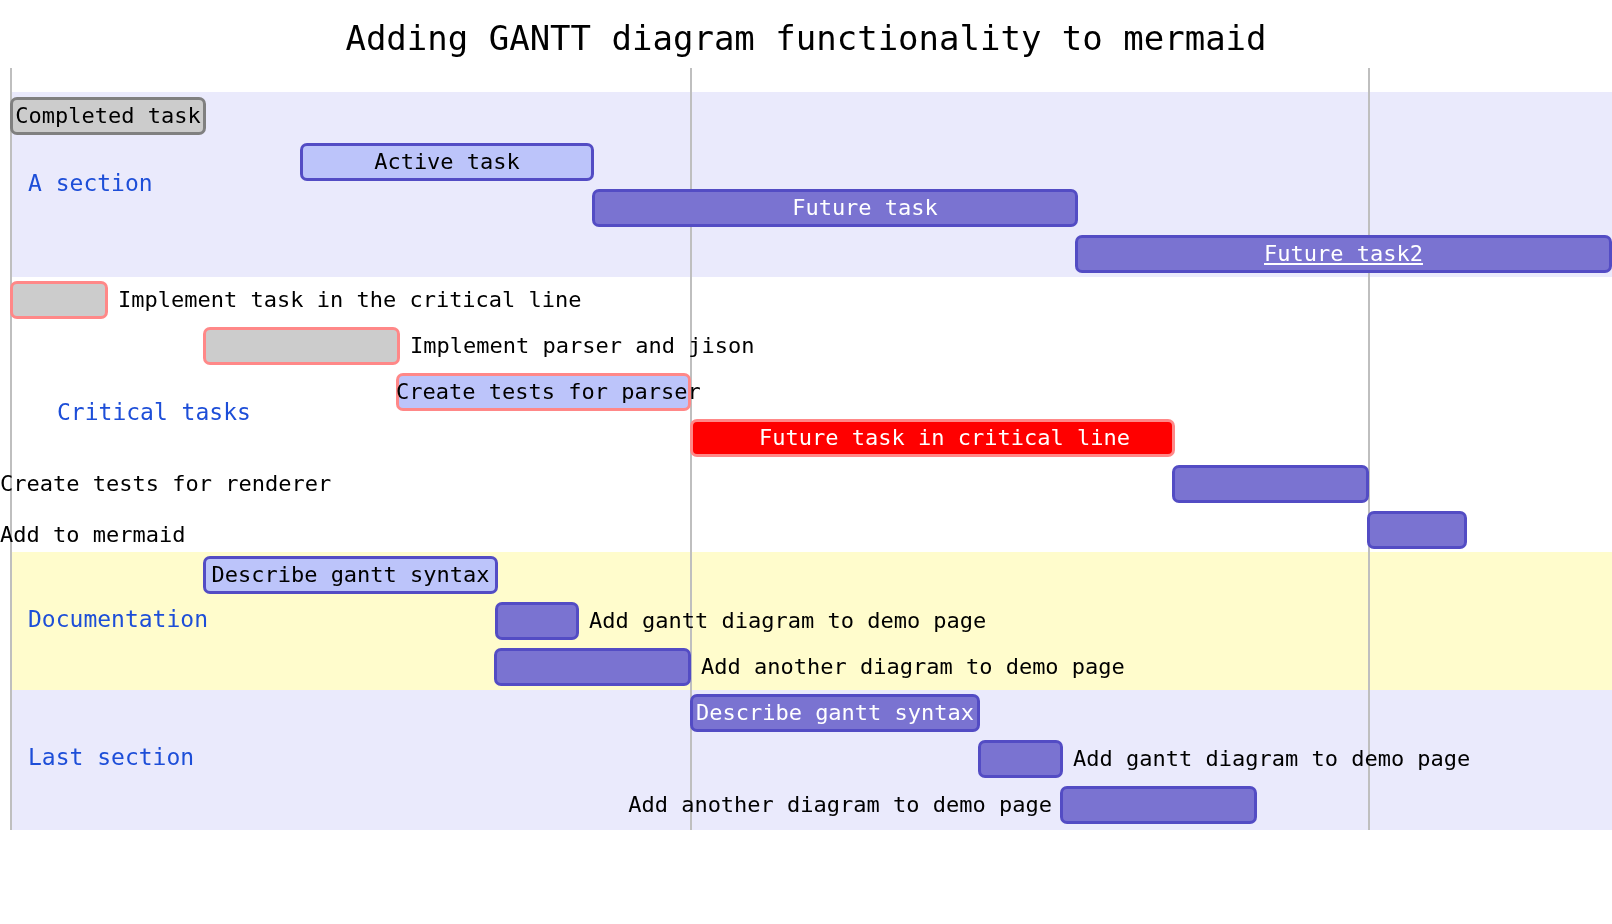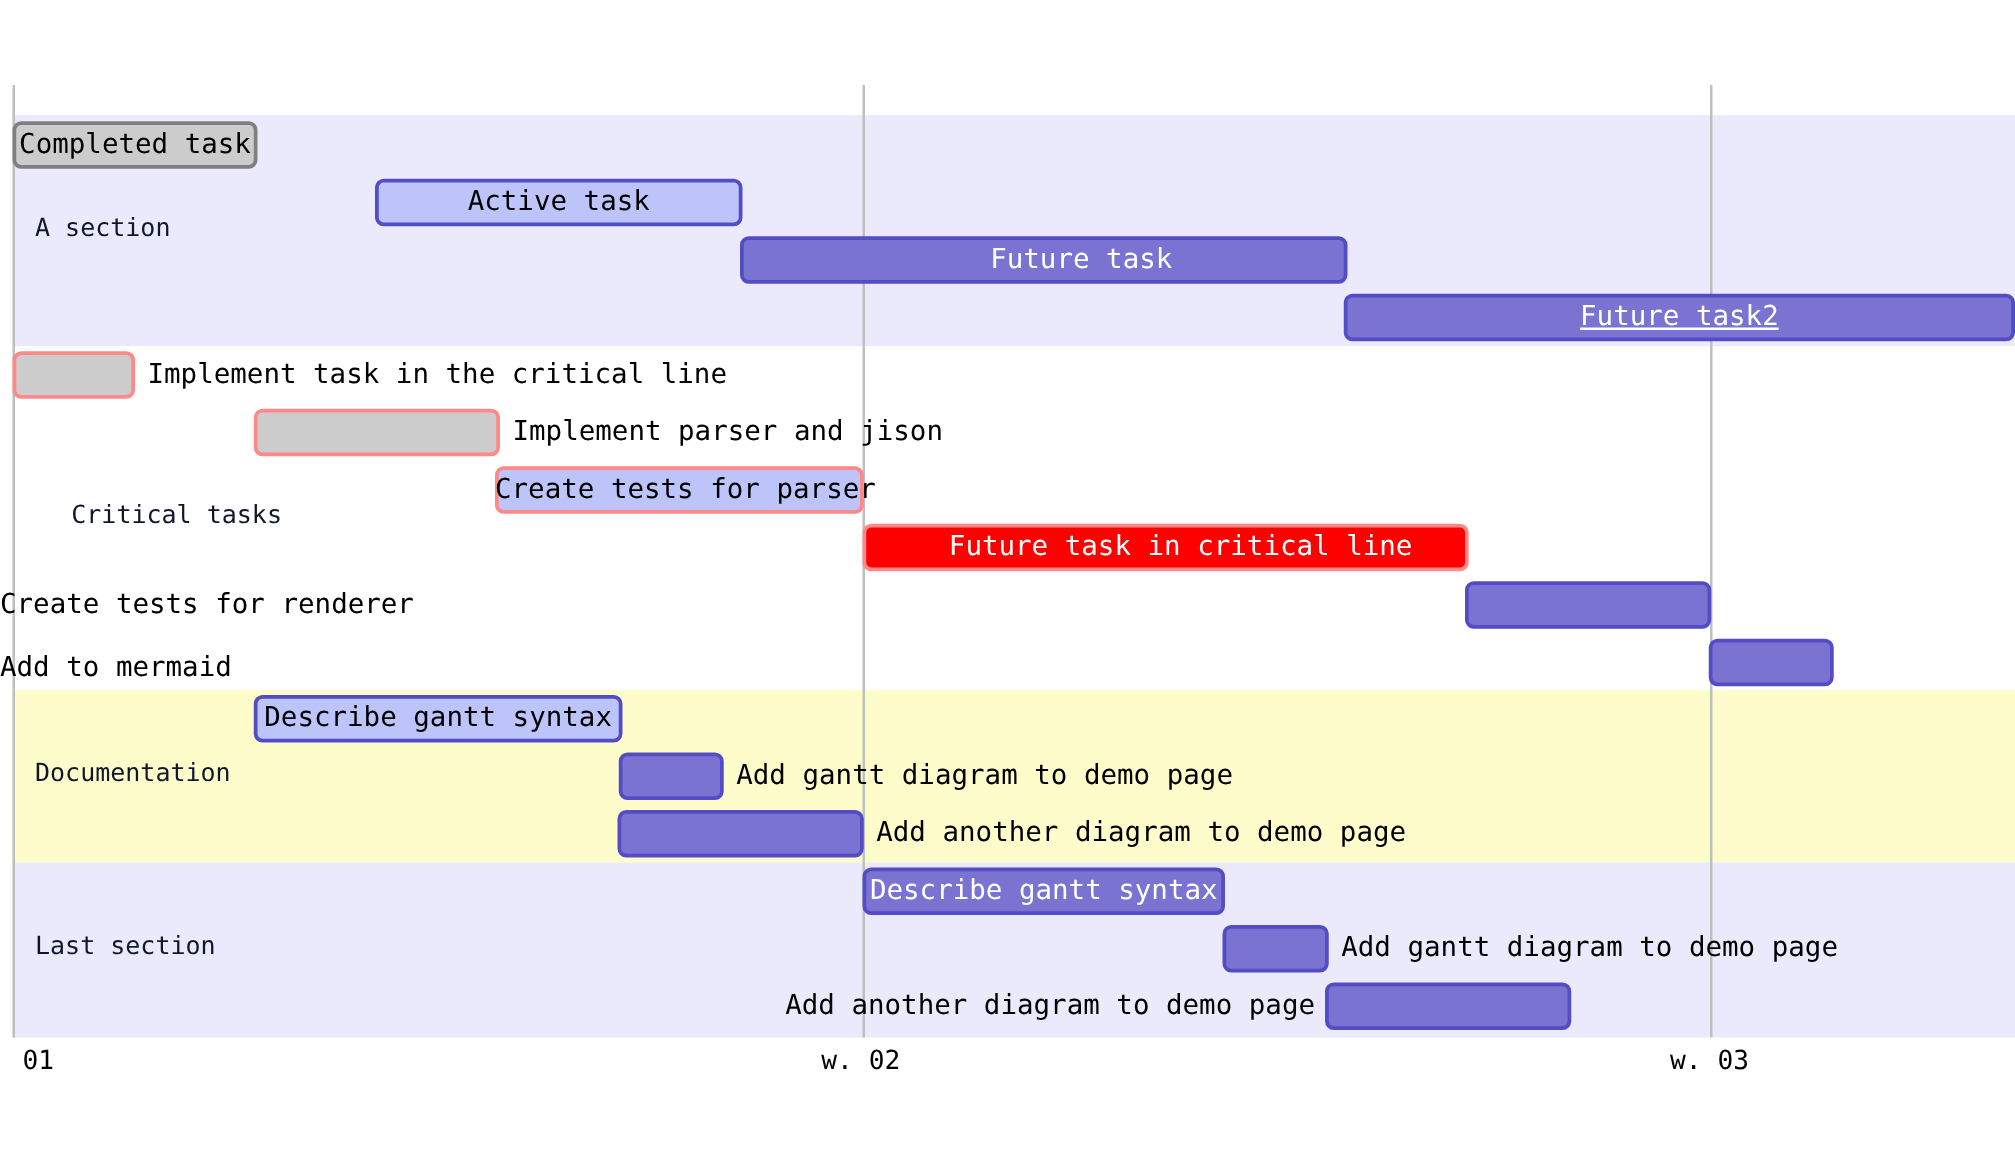--- a/index.html
+++ b/index.html
@@ -64,22 +64,22 @@
     left: 10px;
     top: 0;
     width: 2px;
     height: 762px;
     background: #bfbfbf;
   }
 
   
   .section-title {
     position: absolute;
-    font-size: 20px;
-    color: #0f172a;
+    font-size: 23px;
+    color: #1d4ed8;
     white-space: nowrap;
     left: 28px;
   }
 
   
   .task-bar {
     position: absolute;
     height: 38px;
     box-sizing: border-box;
     border-radius: 7px;
@@ -133,20 +133,21 @@
     color: #000000;
     white-space: nowrap;
     top: 6px;
   }
 </style>
 </head>
 <body>
 
 <div id="gantt-root">
 
+  <div class="chart-title">Adding GANTT diagram functionality to mermaid</div>
 
   <div class="plot-area">
     <div id="bands-layer">
         <div class="section-band band-even" style="top: 24px; height: 185px;"></div>
         <div class="section-band band-odd" style="top: 209px; height: 275px;"></div>
         <div class="section-band band-doc" style="top: 484px; height: 138px;"></div>
         <div class="section-band band-even" style="top: 622px; height: 140px;"></div>
       </div>
     <div id="grid-layer">
         <div class="axis-line"></div>
@@ -186,19 +187,14 @@
         <div class="section-title" style="top: 676px;">Last section</div>
         <div class="task-bar" style="left: 690px; width: 290px; top: 626px;"></div>
         <div class="task-label inside-light" style="top: 626px; left: 690px; width: 290px; text-align: center;">Describe gantt syntax</div>
         <div class="task-bar" style="left: 978px; width: 85px; top: 672px;"></div>
         <div class="task-label inside-dark" style="top: 672px; left: 1073px; text-align: left;">Add gantt diagram to demo page</div>
         <div class="task-bar" style="left: 1060px; width: 197px; top: 718px;"></div>
         <div class="task-label inside-dark" style="top: 718px; left: 0px; width: 1052px; text-align: right;">Add another diagram to demo page</div>
       </div>
   </div>
 
-  <div class="axis-ticks" id="axis-layer">
-      <div class="tick-label" style="left: 18px;">01</div>
-      <div class="tick-label" style="left: 657px;">w. 02</div>
-      <div class="tick-label" style="left: 1336px;">w. 03</div>
-    </div>
 
 </div>
 
 </body></html>

